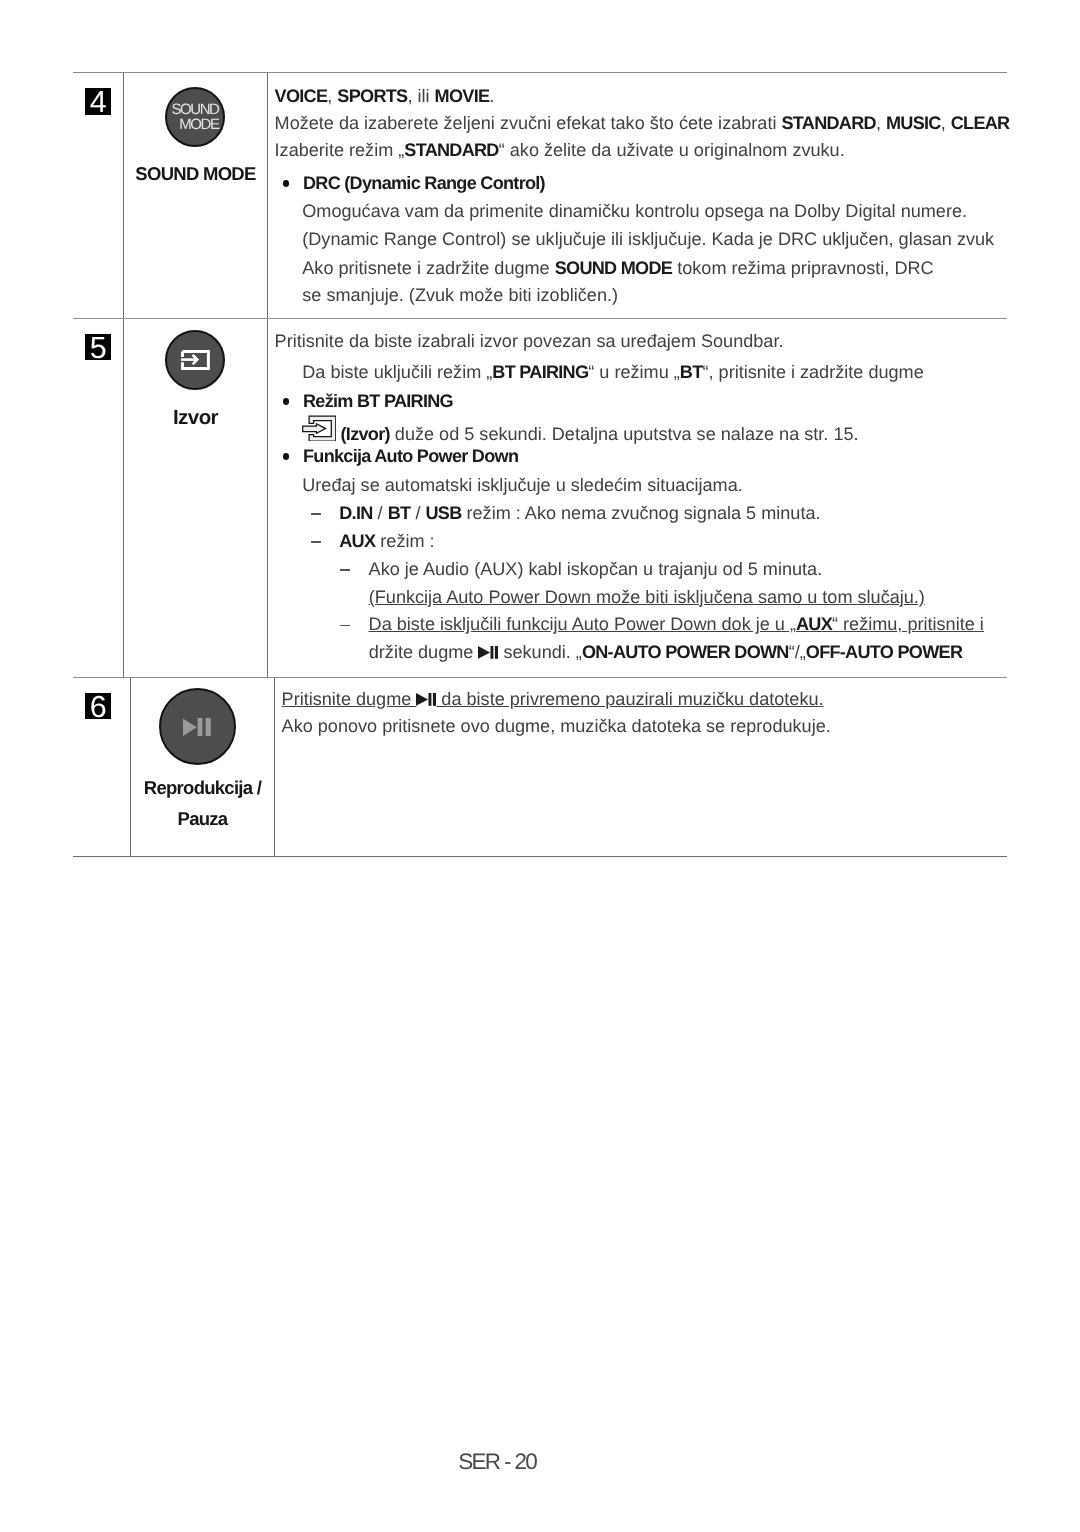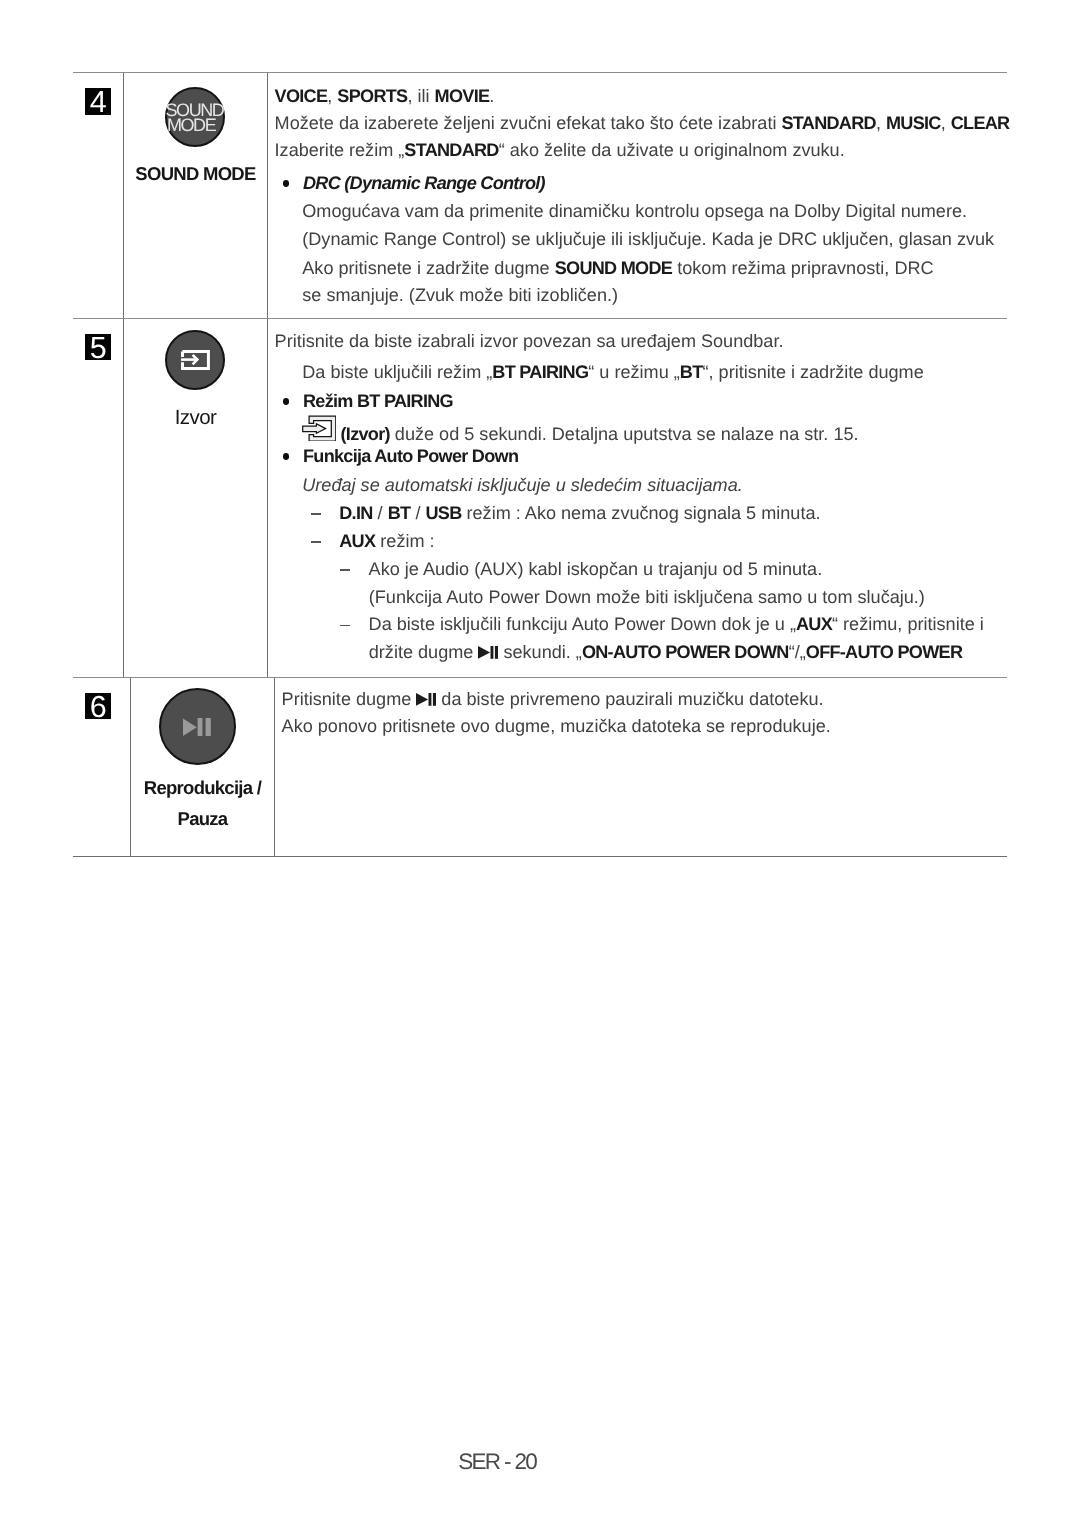--- a/index.html
+++ b/index.html
@@ -23,49 +23,49 @@
           color:#fff;font-size:30.5px;line-height:28.8px;text-align:center;font-weight:400;
           letter-spacing:-0.3px;overflow:hidden;}
 
   
   .btn-circle{border-radius:50%;background:#4d4d4d;border:2.4px solid #131313;
               position:relative;display:flex;align-items:center;justify-content:center;
               box-sizing:border-box;}
   .bc-sm{width:60px;height:60px;margin-top:13.3px;}
   .bc-src{width:60px;height:60px;margin-top:11.4px;}
   .bc-pp{width:77.3px;height:77.3px;margin-top:10.2px;position:relative;left:-4.7px;}
-  .btn-circle .lbl{color:#e6e6e6;font-size:18px;line-height:14.9px;text-align:left;
+  .btn-circle .lbl{color:#e6e6e6;font-size:15px;line-height:14.9px;text-align:right;
                    letter-spacing:-1.45px;text-indent:-1.45px;position:relative;top:1.3px;will-change:transform;transform:translateZ(0);}
   .cap{font-size:18.5px;font-weight:700;color:#171717;text-align:center;
        line-height:25.2px;letter-spacing:-0.72px;}
-  .cap.reg{font-weight:400;font-size:20.5px;letter-spacing:-0.55px;}
+  .cap.reg{font-weight:700;font-size:20.5px;letter-spacing:-0.55px;}
   .cap-sm{margin-top:14.3px;}
   .cap-src{margin-top:14.5px;}
   .cap-pp{margin-top:7.9px;line-height:30.9px;}
   .cap-pp2{line-height:30.9px;margin-top:0;}
   .c-ico.pp-cell{padding-bottom:21px;margin-left:7px;}
 
   
   .txt{font-size:18.1px;line-height:28px;color:#414141;padding-top:8.5px;padding-bottom:8.6px;}
   .txt.t2{padding-top:8.0px;padding-bottom:10.6px;}
   .txt.t3{padding-top:7.0px;}
   .txt .ln{white-space:nowrap;height:28px;}
   .txt .h269{height:26.9px;}
   .txt .h268{height:26.8px;}
   .txt .h335{height:33.5px;}
-  .txt .h282{height:28.2px;font-style:italic;}
+  .txt .h282{height:28.2px;}
   .txt .h280{height:28.0px;}
   .txt .h276{height:27.6px;}
   .txt .h312{height:31.2px;}
   .txt .h274{height:27.4px;}
   .txt .h289{height:28.9px;}
   .txt .h286{height:28.6px;}
   .txt .h279{height:27.9px;}
   .txt .h278{height:27.8px;}
-  .txt .h277{height:27.7px;}
+  .txt .h277{height:27.7px;text-decoration:underline;}
   .txt .h284{height:28.4px;}
 
   b{font-weight:700;color:#1b1b1b;letter-spacing:-0.72px;}
   .i1{padding-left:7.3px;}
   .i2{padding-left:27.7px;}
   .i3{padding-left:35.6px;}
   .i4{padding-left:64.6px;}
   .i5{padding-left:94.2px;}
   .bullet{display:inline-block;width:21.1px;position:relative;}
   .bullet::before{content:"";position:absolute;left:1.0px;top:-9.0px;width:6.3px;height:6.6px;border-radius:50%;background:#0d0d0d;}

